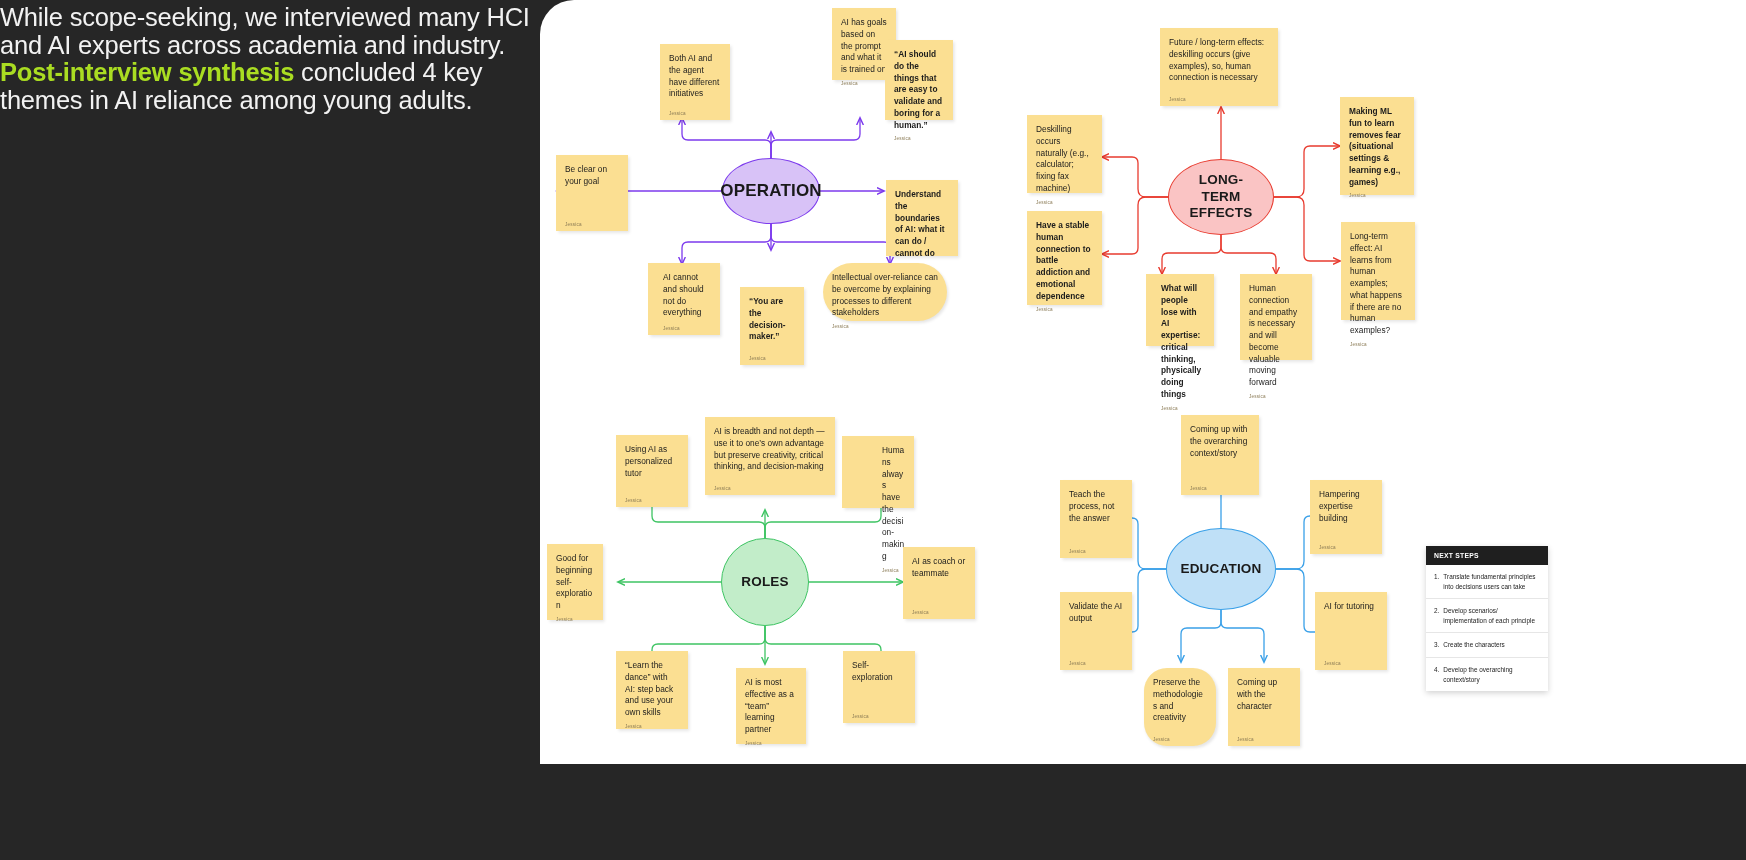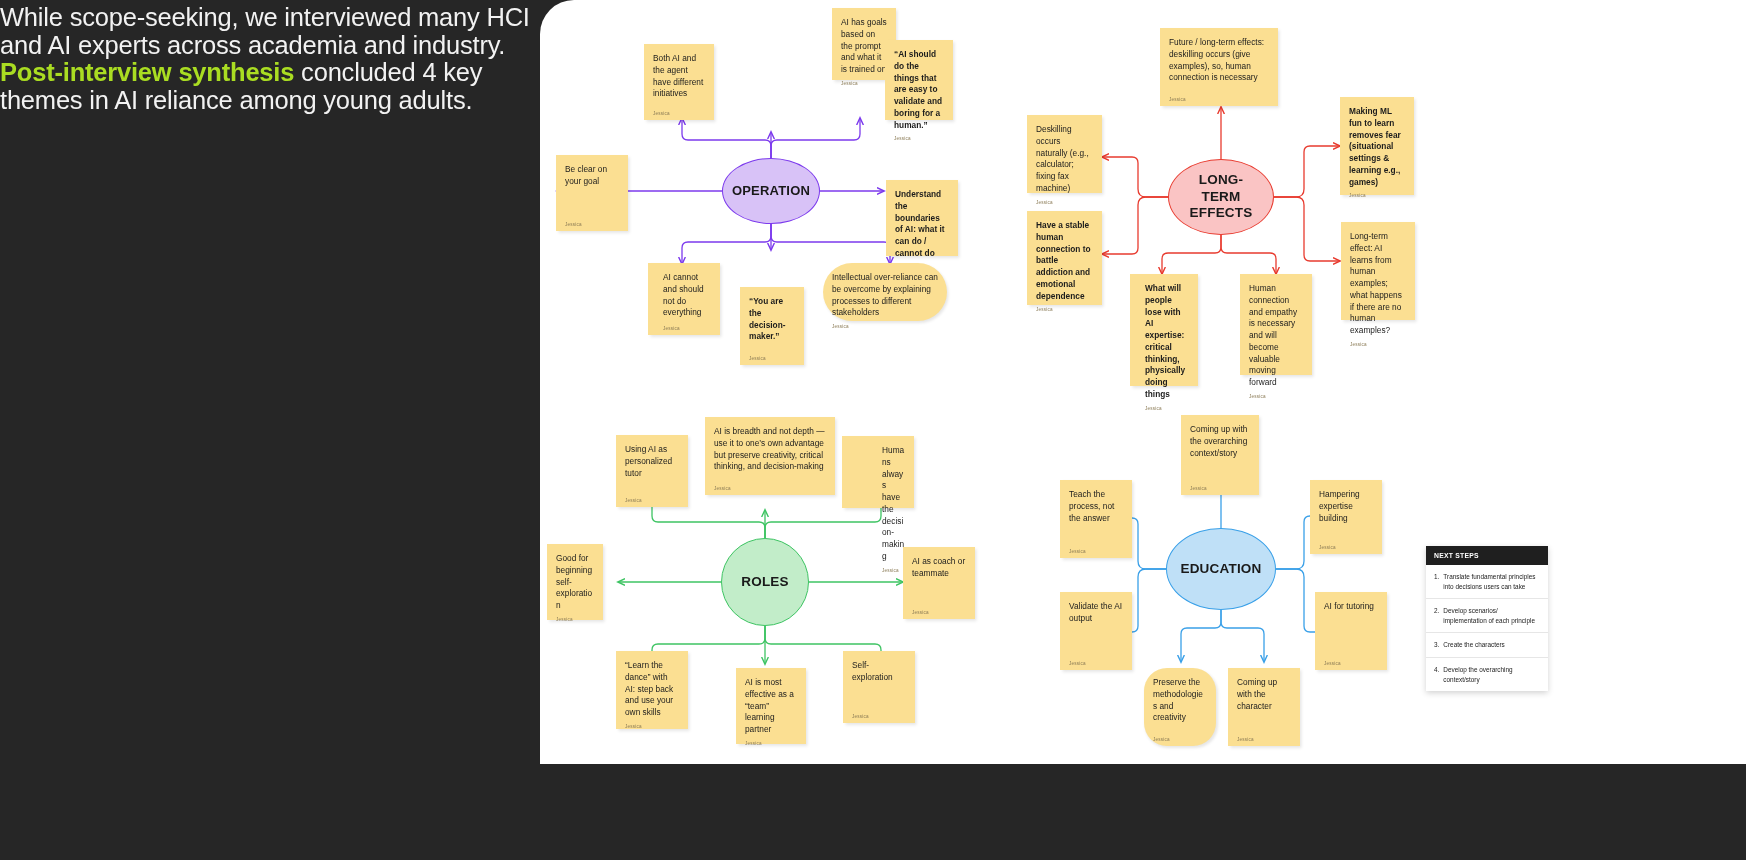--- a/index.html
+++ b/index.html
@@ -42,21 +42,21 @@
     position: absolute;
     display: flex; align-items: center; justify-content: center;
     text-align: center;
     border-radius: 50%;
     font-weight: 700;
     color: #1a1a1a;
     letter-spacing: 0.2px;
     line-height: 1.25;
     z-index: 3;
   }
-  .hub-operation { background: #d8c2f7; border: 1.6px solid #7c3aed; font-size: 13px; }
+  .hub-operation { background: #d8c2f7; border: 1.6px solid #7c3aed; font-size: 17px; }
   .hub-longterm  { background: #fac4c4; border: 1.6px solid #e83b2f; font-size: 13.5px; }
   .hub-roles     { background: #c2edc9; border: 1.6px solid #3ec463; font-size: 13.5px; }
   .hub-education { background: #bfe0f7; border: 1.6px solid #3aa0e8; font-size: 13.5px; }
 
   
   .note {
     position: absolute;
     background: #fbdf92;
     box-shadow: 1.5px 2px 3px rgba(0,0,0,0.10);
     padding: 9px 9px 4px 9px;
@@ -182,21 +182,21 @@
       <div class="hub hub-longterm" style="left:628px; top:159px; width:106px; height:76px; padding:0 14px;">
         <span>LONG-TERM EFFECTS</span>
       </div>
       <div class="hub hub-roles" style="left:181px; top:538px; width:88px; height:88px;">
         <span>ROLES</span>
       </div>
       <div class="hub hub-education" style="left:626px; top:528px; width:110px; height:82px;">
         <span>EDUCATION</span>
       </div>
 
-      <div class="note" style="left:104px; top:44px; width:70px; height:76px;">
+      <div class="note" style="left:120px; top:44px; width:70px; height:76px;">
         <div class="txt">Both AI and the agent have different initiatives</div>
         <div class="author">Jessica</div>
       </div>
       <div class="note" style="left:292px; top:8px; width:64px; height:72px;">
         <div class="txt">AI has goals based on the prompt and what it is trained on</div>
         <div class="author">Jessica</div>
       </div>
       <div class="note bold" style="left:345px; top:40px; width:68px; height:80px;">
         <div class="txt">“AI should do the things that are easy to validate and boring for a human.”</div>
         <div class="author">Jessica</div>
@@ -235,25 +235,25 @@
         <div class="author">Jessica</div>
       </div>
       <div class="note bold" style="left:800px; top:97px; width:74px; height:98px;">
         <div class="txt">Making ML fun to learn removes fear (situational settings &amp; learning e.g., games)</div>
         <div class="author">Jessica</div>
       </div>
       <div class="note" style="left:801px; top:222px; width:74px; height:98px;">
         <div class="txt">Long-term effect: AI learns from human examples; what happens if there are no human examples?</div>
         <div class="author">Jessica</div>
       </div>
-      <div class="note bold" style="left:590px; top:274px; width:68px; height:112px;padding-left:15px;">
+      <div class="note bold" style="left:606px; top:274px; width:68px; height:72px;padding-left:15px;">
         <div class="txt">What will people lose with AI expertise: critical thinking, physically doing things</div>
         <div class="author">Jessica</div>
       </div>
-      <div class="note" style="left:700px; top:274px; width:72px; height:101px;">
+      <div class="note" style="left:700px; top:274px; width:72px; height:86px;">
         <div class="txt">Human connection and empathy is necessary and will become valuable moving forward</div>
         <div class="author">Jessica</div>
       </div>
 
       <div class="note" style="left:76px; top:435px; width:72px; height:72px;">
         <div class="txt">Using AI as personalized tutor</div>
         <div class="author">Jessica</div>
       </div>
       <div class="note" style="left:165px; top:417px; width:130px; height:78px;">
         <div class="txt">AI is breadth and not depth — use it to one’s own advantage but preserve creativity, critical thinking, and decision-making</div>

